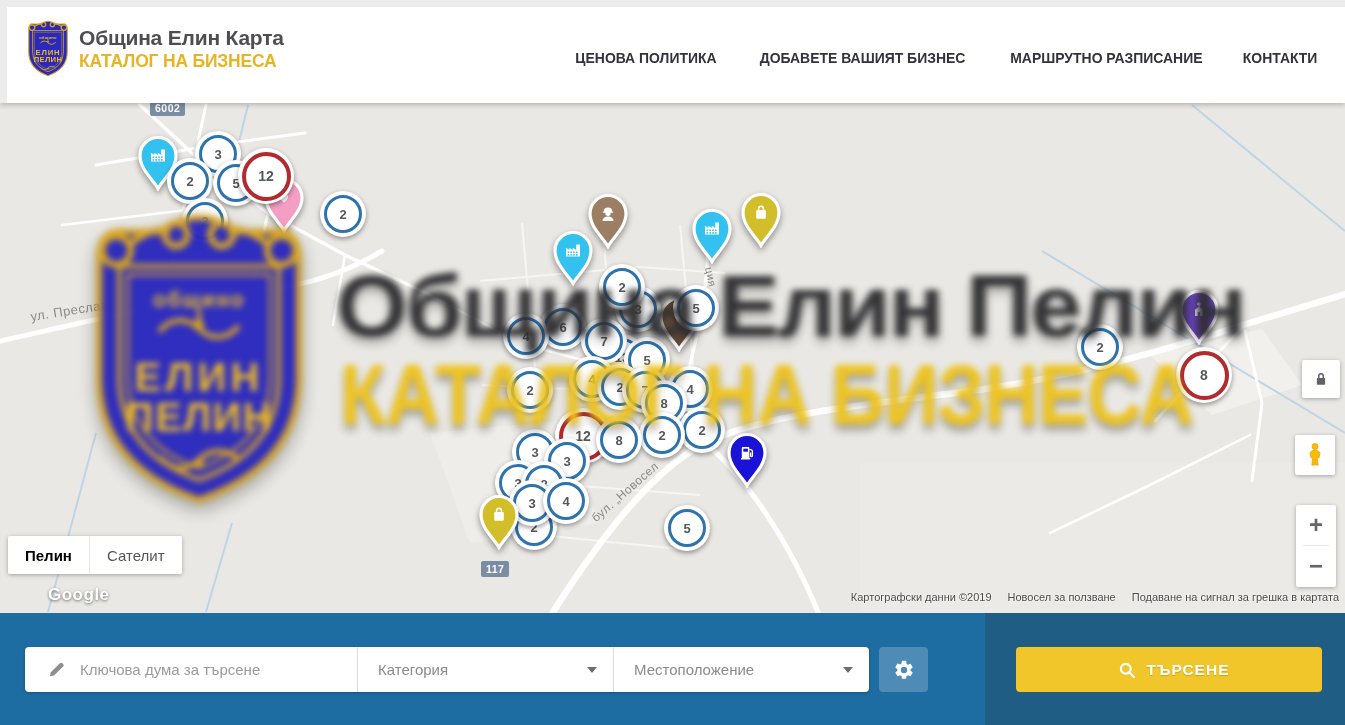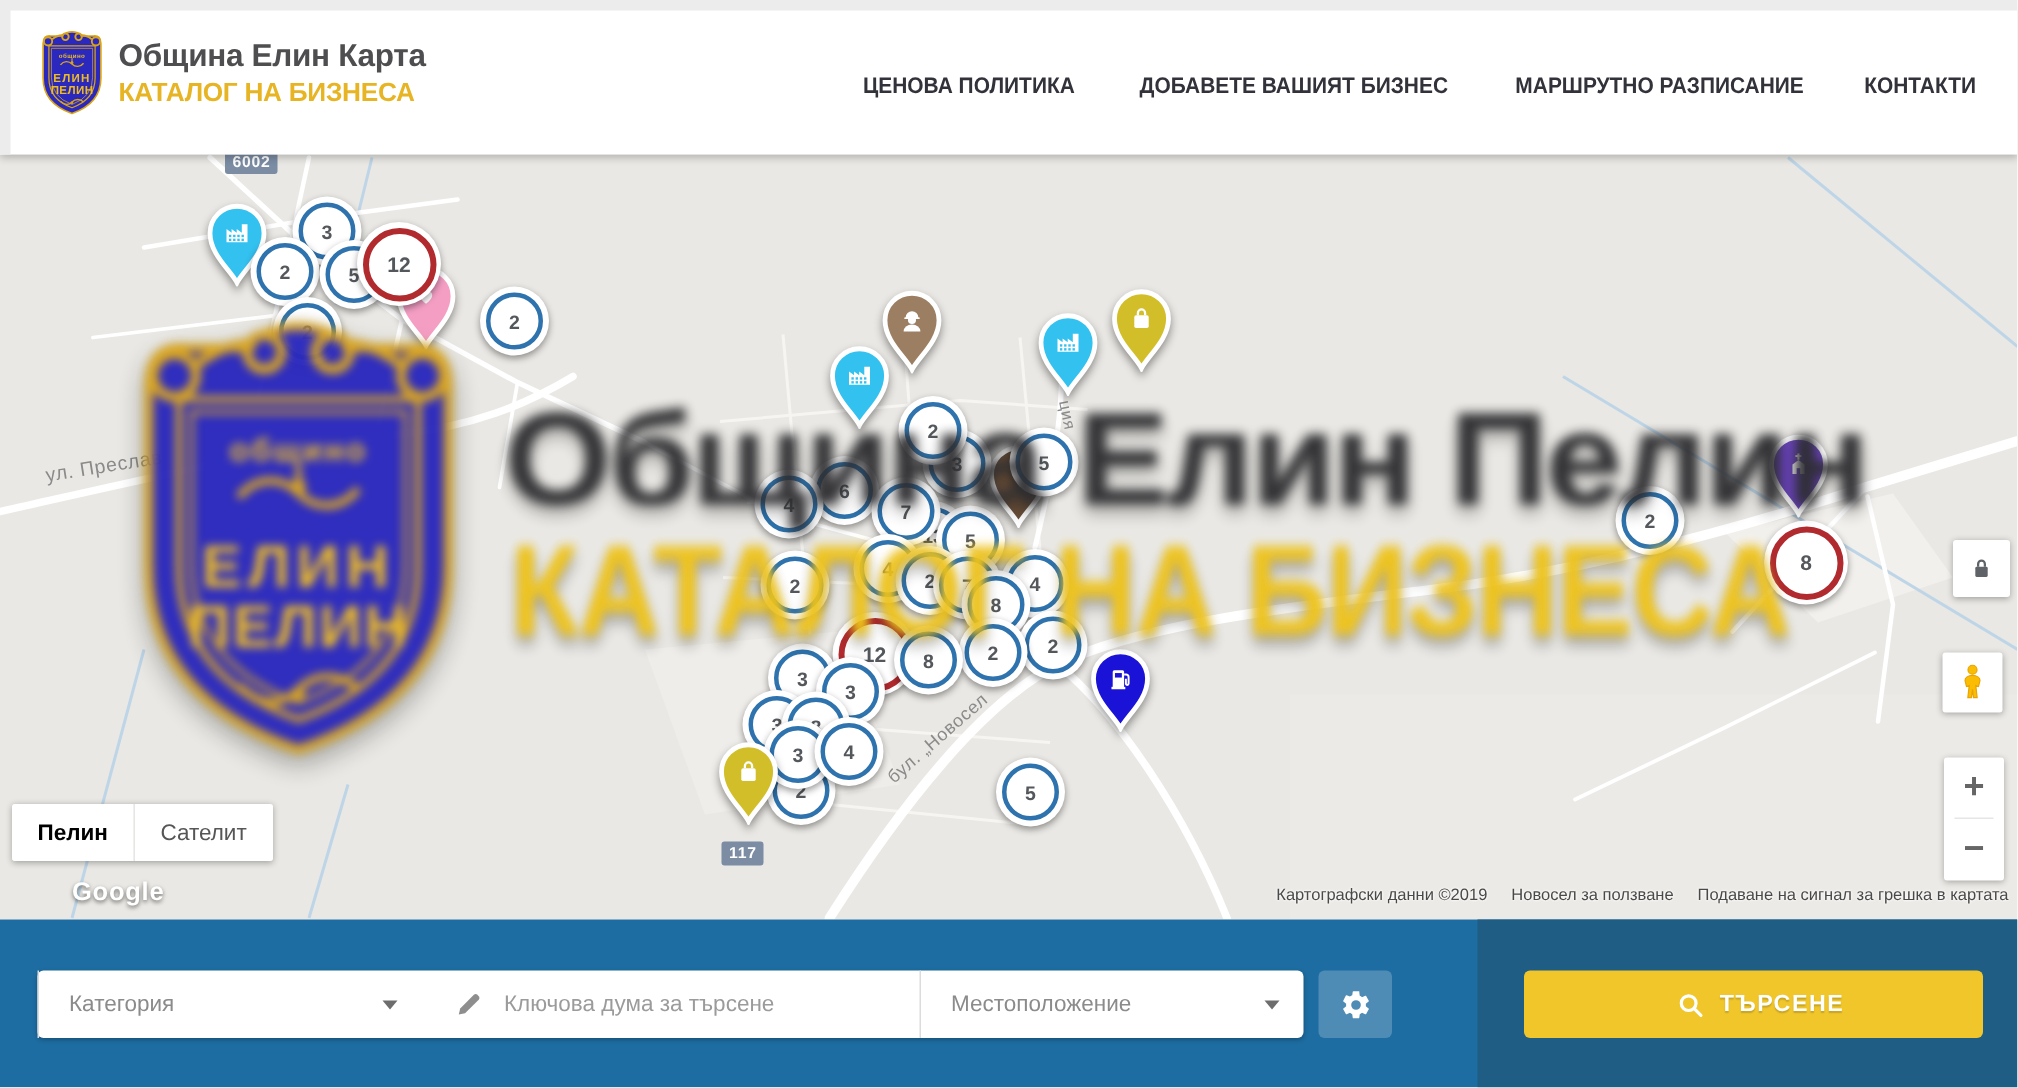--- a/index.html
+++ b/index.html
@@ -496,29 +496,29 @@
         <a href="#">Новосел за ползване</a>
         <a href="#">Подаване на сигнал за грешка в картата</a>
       </div>
     </div>
   </div>
 
   <div class="searchbar" style="background: rgb(29, 109, 162);">
     <div class="panel" style="background: rgb(31, 93, 132);"></div>
 
     <div class="search-group">
-      <div class="seg seg-sel">
-        <span class="sel-text">Категория</span>
-        <span class="caret"></span>
-      </div>
       <div class="seg seg-kw">
         <svg width="19" height="19" viewBox="0 0 20 20">
           <path d="M3,17.2 L4,13 L13.6,3.4 a1.8,1.8 0 0,1 2.5,0 l0.9,0.9 a1.8,1.8 0 0,1 0,2.5 L7.4,16.4 Z" fill="#8e8e8e"></path>
         </svg>
         <input type="text" placeholder="Ключова дума за търсене" style="">
+      </div>
+      <div class="seg seg-sel">
+        <span class="sel-text">Категория</span>
+        <span class="caret"></span>
       </div>
       <div class="seg seg-sel">
         <span class="sel-text">Местоположение</span>
         <span class="caret"></span>
       </div>
     </div>
 
     <button class="gear-btn" style="background: rgb(78, 140, 182);">
       <svg width="22" height="22" viewBox="0 0 24 24">
         <path fill="#ffffff" d="M19.14,12.94a7.07,7.07,0,0,0,.06-.94,7.07,7.07,0,0,0-.06-.94l2.03-1.58a.5.5,0,0,0,.12-.64l-1.92-3.32a.5.5,0,0,0-.61-.22l-2.39,1a7.3,7.3,0,0,0-1.63-.95l-.36-2.54A.5.5,0,0,0,13.89,2H10.11a.5.5,0,0,0-.49.41l-.36,2.54a7.3,7.3,0,0,0-1.63.95l-2.39-1a.5.5,0,0,0-.61.22L2.71,8.84a.5.5,0,0,0,.12.64l2.03,1.58a7.07,7.07,0,0,0,0,1.88L2.83,14.52a.5.5,0,0,0-.12.64l1.92,3.32a.5.5,0,0,0,.61.22l2.39-1a7.3,7.3,0,0,0,1.63.95l.36,2.54a.5.5,0,0,0,.49.41h3.78a.5.5,0,0,0,.49-.41l.36-2.54a7.3,7.3,0,0,0,1.63-.95l2.39,1a.5.5,0,0,0,.61-.22l1.92-3.32a.5.5,0,0,0-.12-.64ZM12,15.5A3.5,3.5,0,1,1,15.5,12,3.5,3.5,0,0,1,12,15.5Z"></path>

